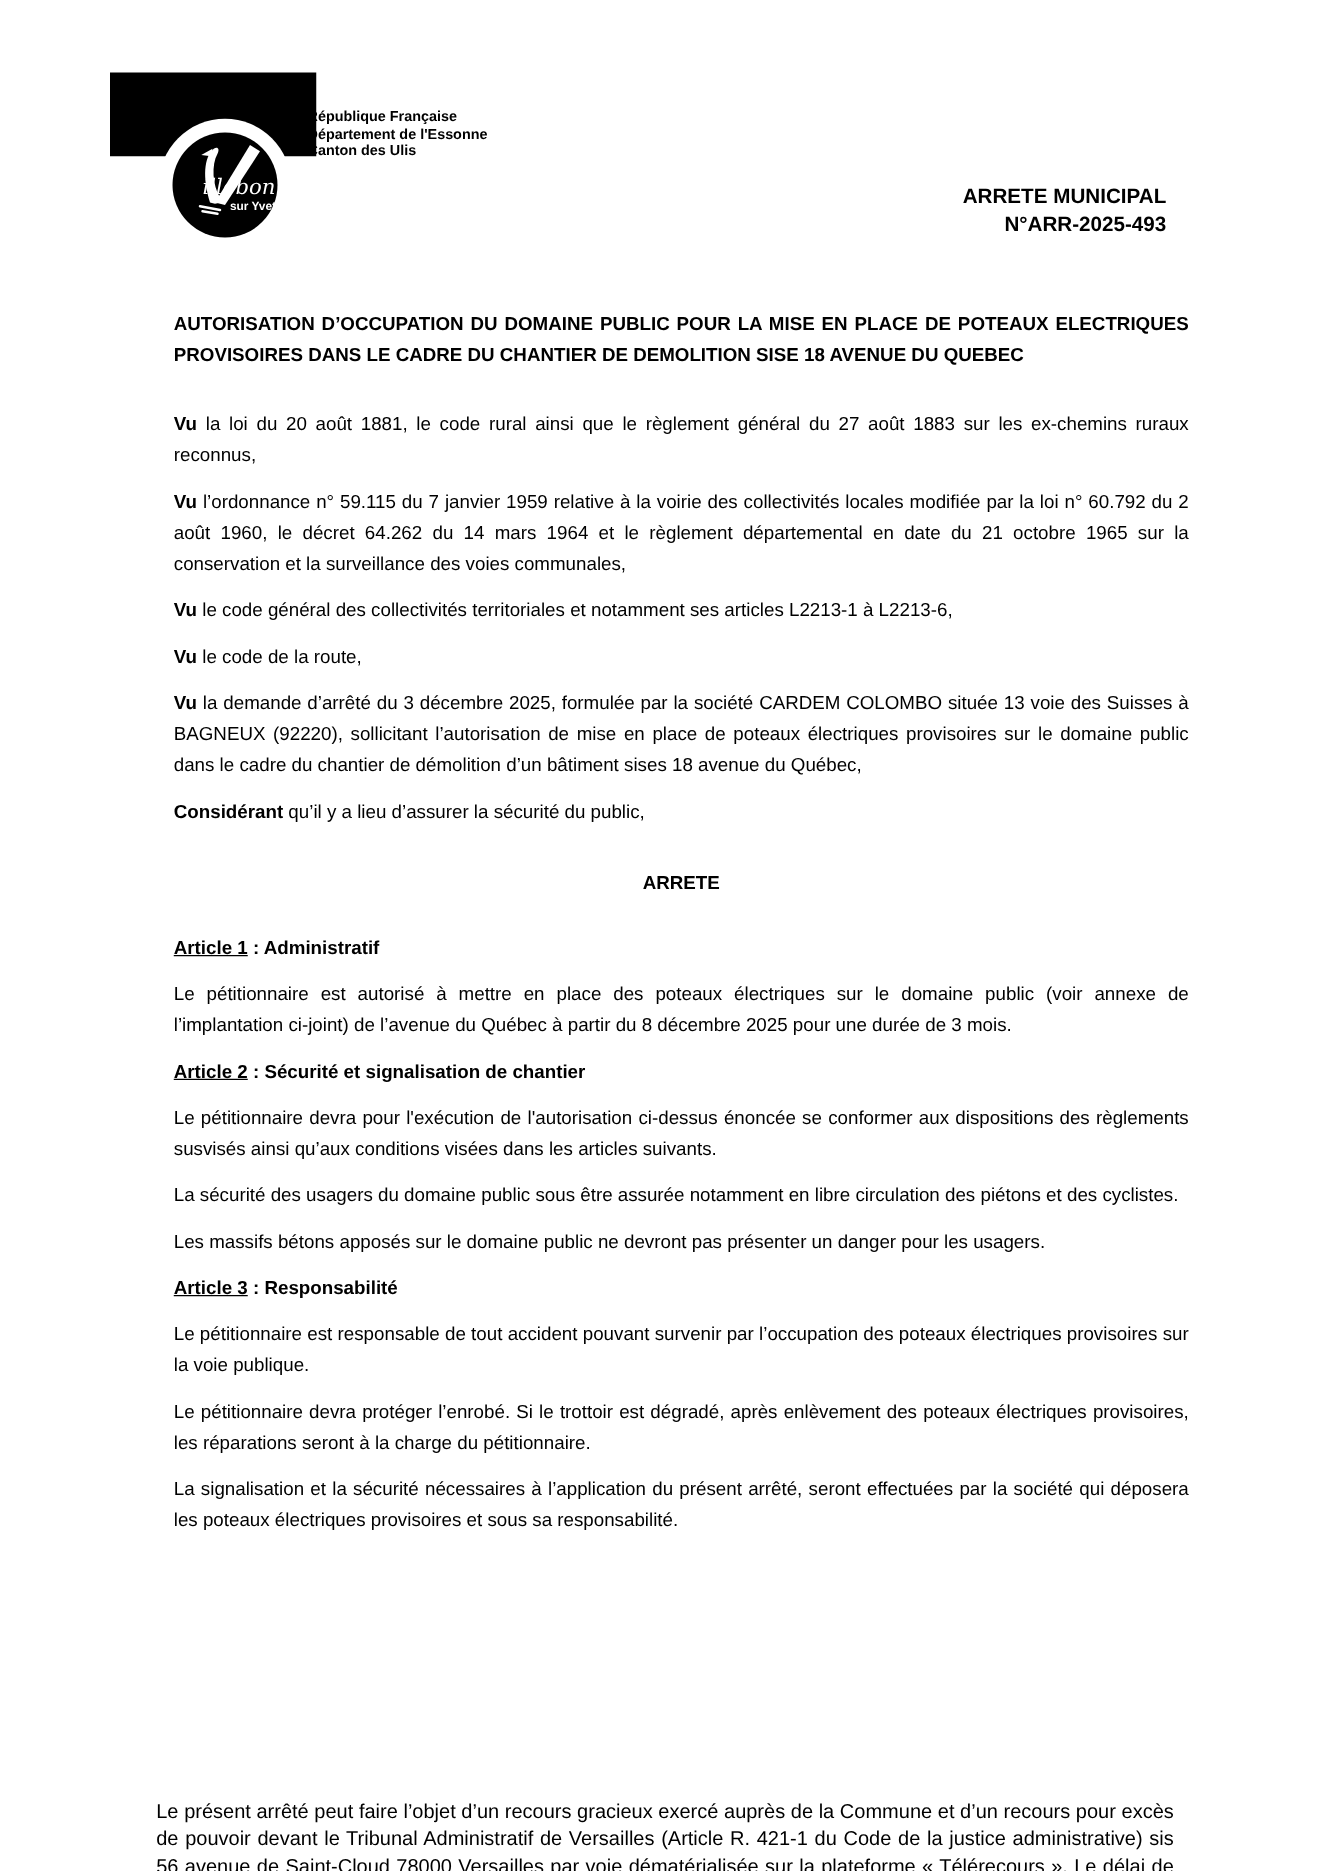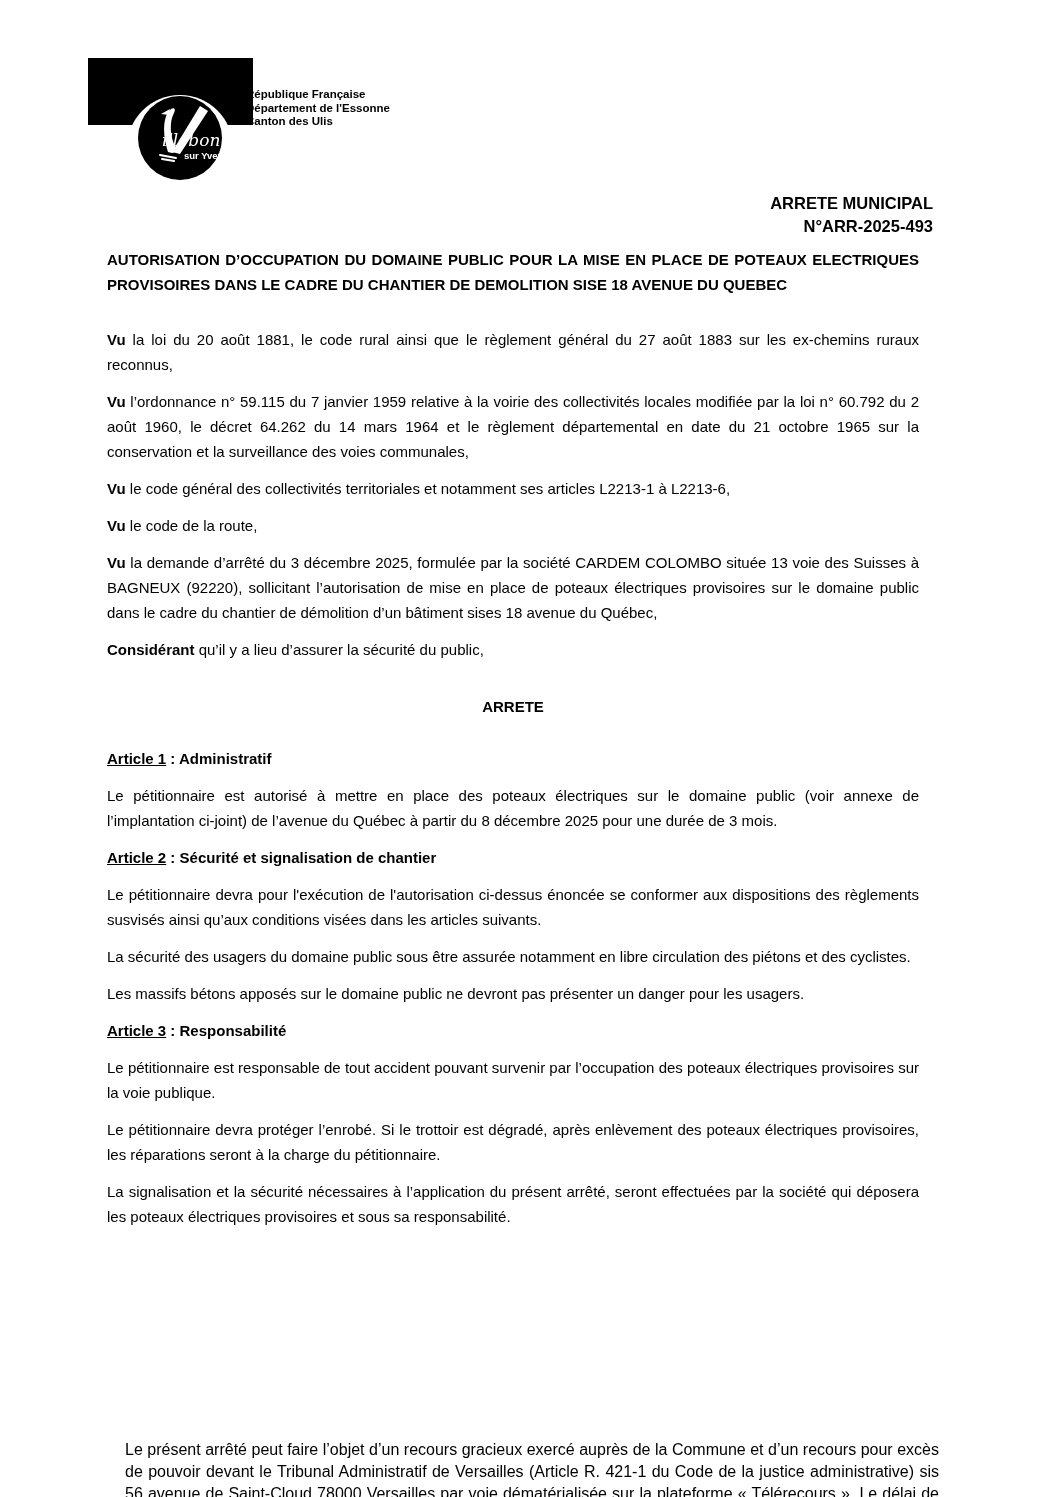--- a/index.html
+++ b/index.html
@@ -10,45 +10,45 @@
     background: #ffffff;
     color: #000000;
     font-family: "Liberation Sans", sans-serif;
     overflow: hidden;
   }
 
   
   .logo { position: absolute; left: 88px; top: 58px; width: 165px; height: 135px; }
   .logo-rect { position: absolute; left: 0; top: 0; width: 165px; height: 67px; background: #000; }
   .logo-ring { position: absolute; left: 39px; top: 37px; width: 106px; height: 106px; border-radius: 50%; background: #fff; }
-  .logo-disc { position: absolute; left: 50px; top: 38px; width: 84px; height: 84px; border-radius: 50%; background: #000; }
+  .logo-disc { position: absolute; left: 50px; top: 48px; width: 84px; height: 84px; border-radius: 50%; background: #000; }
   .logo-disc svg { position: absolute; left: 0; top: 0; }
   .logo-script {
     position: absolute; left: 24px; top: 36px; color: #fff;
     font-family: "DejaVu Serif", serif; font-style: italic; font-size: 17px; line-height: 17px;
     white-space: nowrap;
   }
   .logo-sub {
     position: absolute; left: 21px; top: 55px; color: #fff;
     font-size: 9.5px; font-weight: bold; line-height: 10px; white-space: nowrap; padding-left: 25px;
   }
 
   
   .region {
     position: absolute; left: 246px; top: 88px;
     font-size: 11.5px; font-weight: bold; line-height: 13.5px;
   }
   .doc-id {
     position: absolute; right: 125px; top: 146px; text-align: right;
-    font-size: 16.5px; font-weight: bold; line-height: 23px; margin-top: 46px;
+    font-size: 16.5px; font-weight: bold; line-height: 23px;
   }
 
   
   .content {
-    position: absolute; left: 107px; top: 247px; width: 812px;
+    position: absolute; left: 139px; top: 247px; width: 812px;
     font-size: 15px; line-height: 25px;
   }
   .content p { margin: 0 0 12px 0; text-align: justify; }
   .doc-title { font-weight: bold; margin-bottom: 30px !important; }
   .decree-heading { text-align: center !important; font-weight: bold; margin: 32px 0 27px 0 !important; }
   .article-heading { margin: 0 0 12px 0; font-weight: bold; text-align: left !important; }
   .article-num { text-decoration: underline; text-align: center; }
   .lead { font-weight: bold; }
 
   

